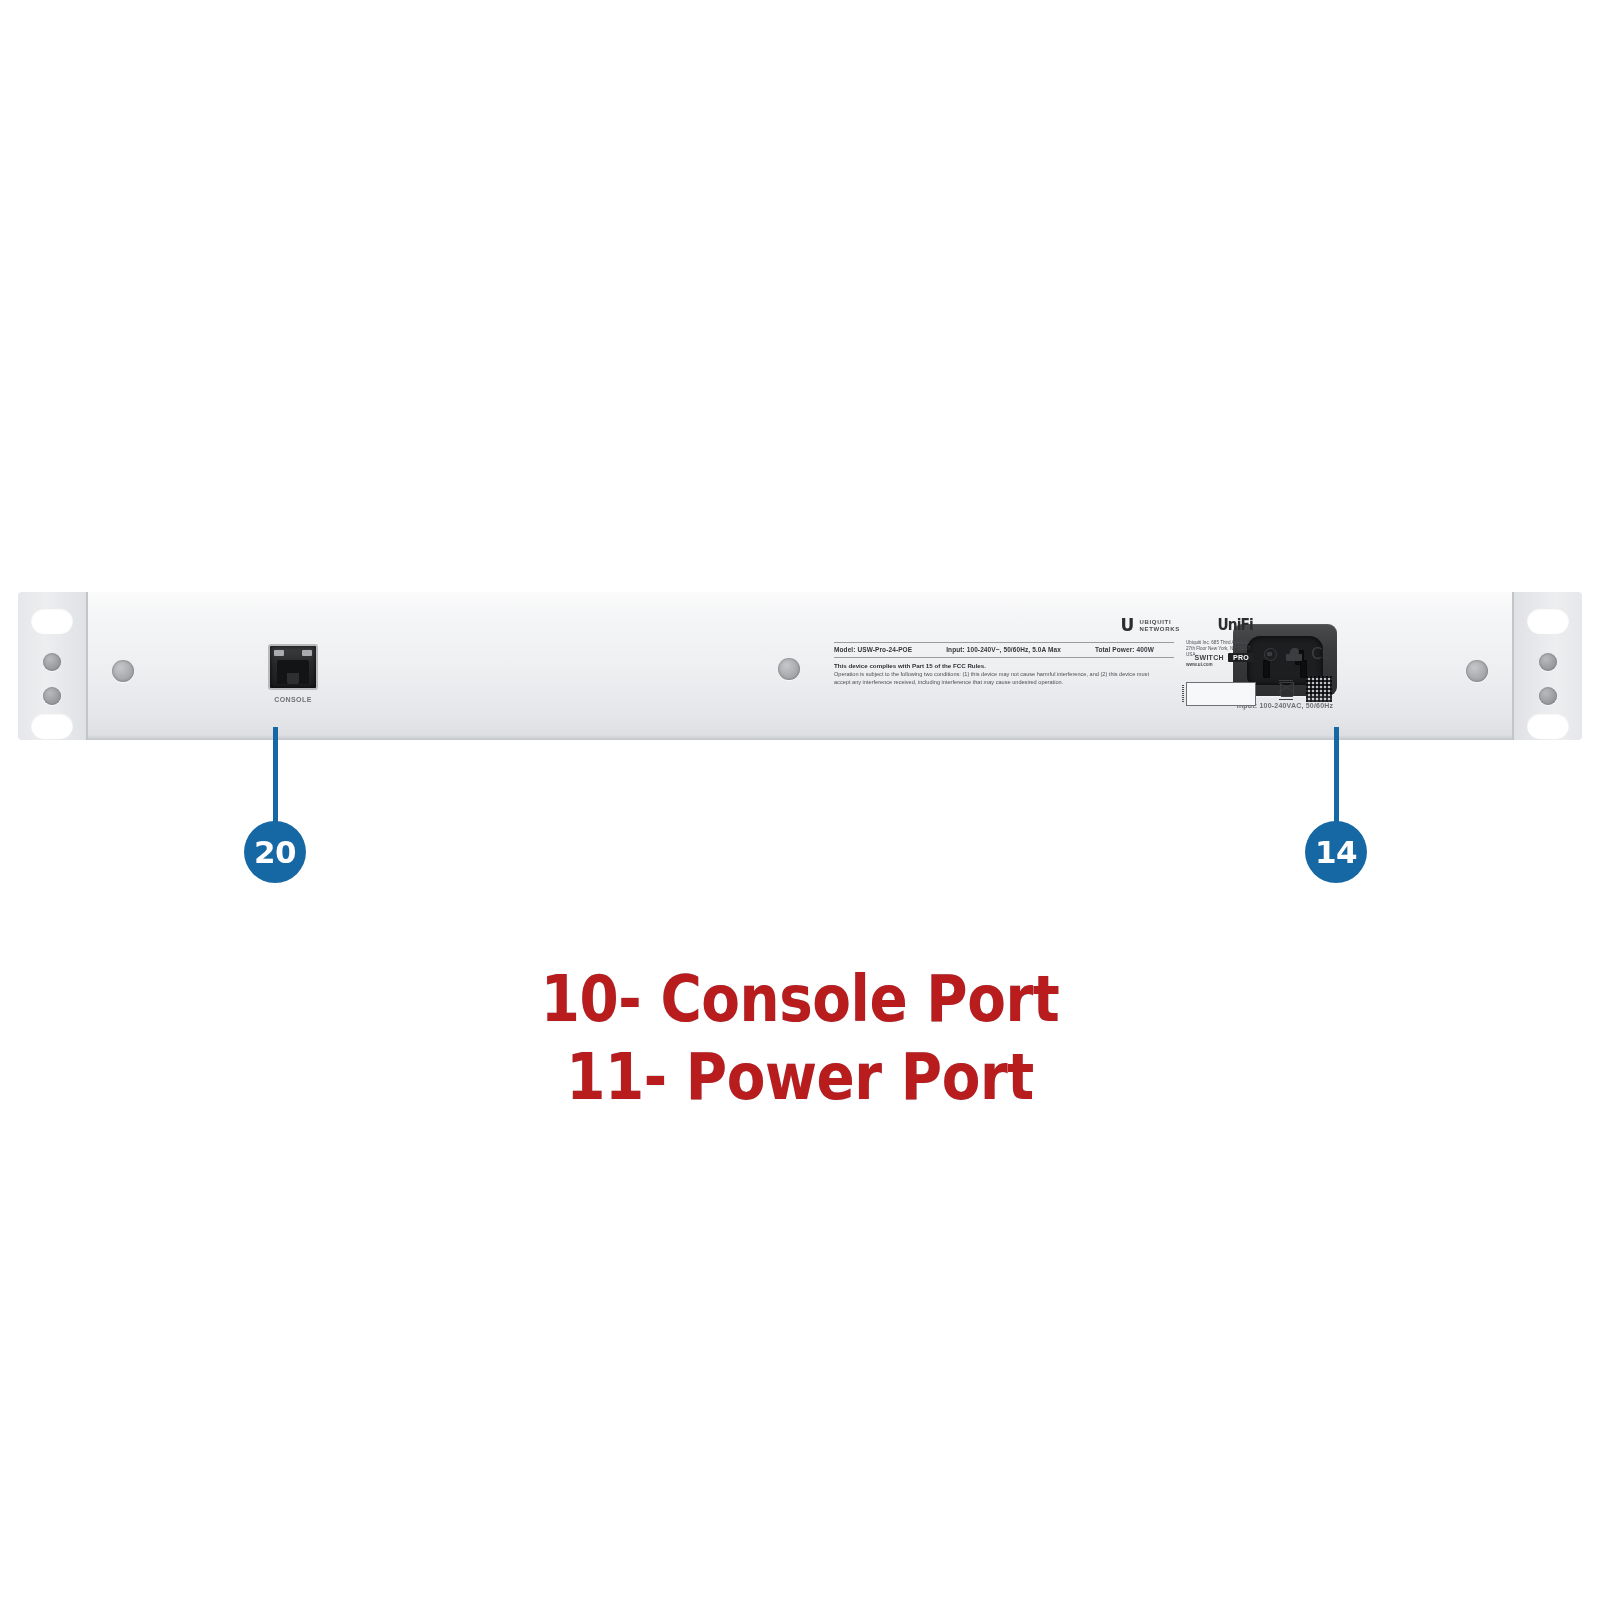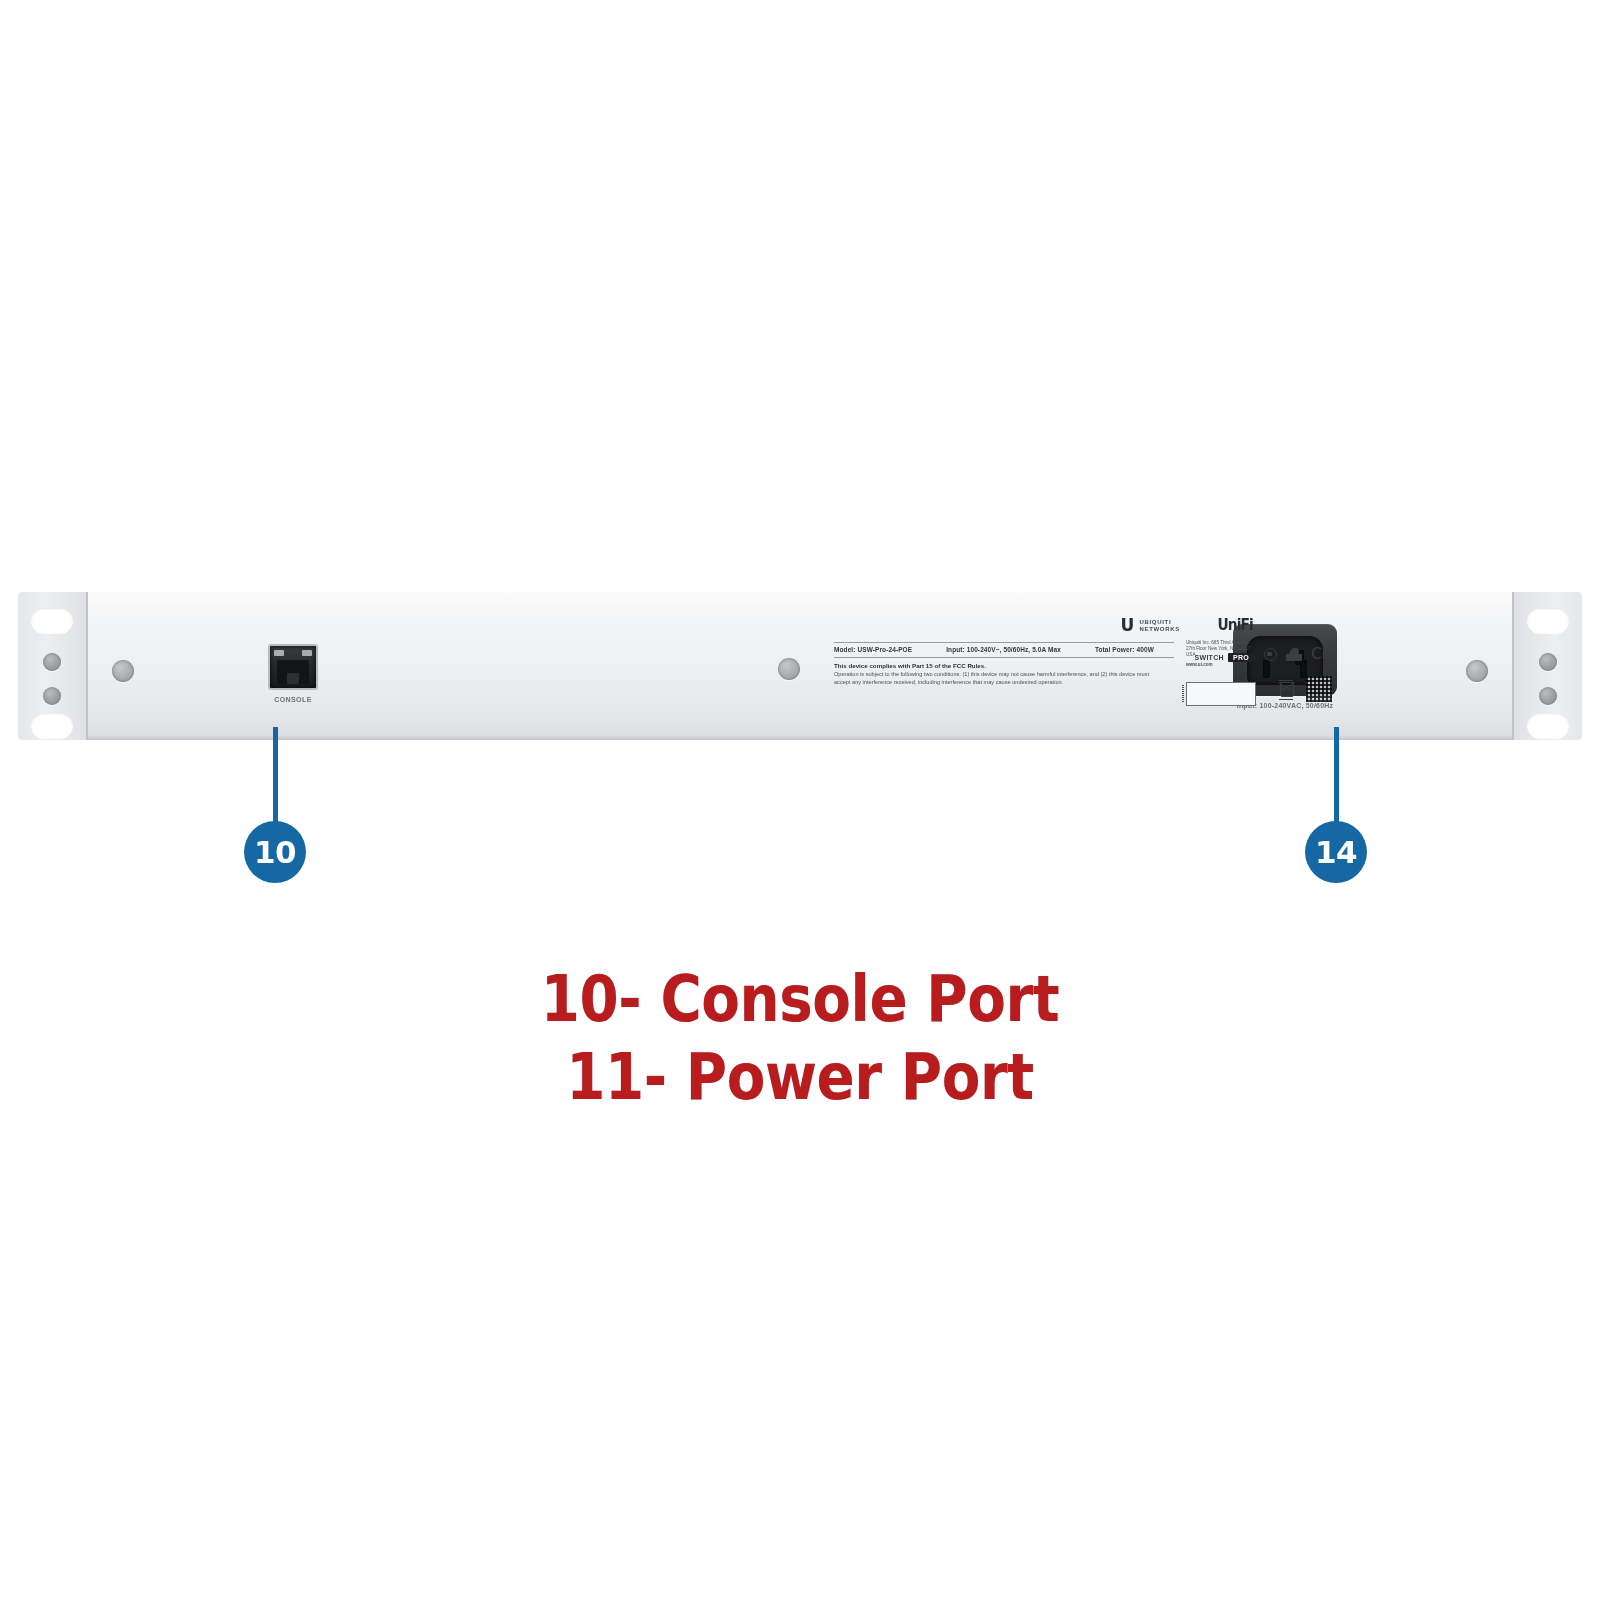--- a/index.html
+++ b/index.html
@@ -364,21 +364,21 @@
         </div>
 
         <div class="qr"></div>
       </div>
 
     </div>
   </div>
 
   <div class="callout-line" style="left:273px;top:727px;height:110px;"></div>
   <div class="callout-circle" style="left:244px;top:821px;">
-    <span>10</span>
+    <span>20</span>
   </div>
 
   <div class="callout-line" style="left:1334px;top:727px;height:110px;"></div>
   <div class="callout-circle" style="left:1305px;top:821px;">
     <span>14</span>
   </div>
 
   <div class="caption">
     <div>10- Console Port</div>
     <div>11- Power Port</div>

